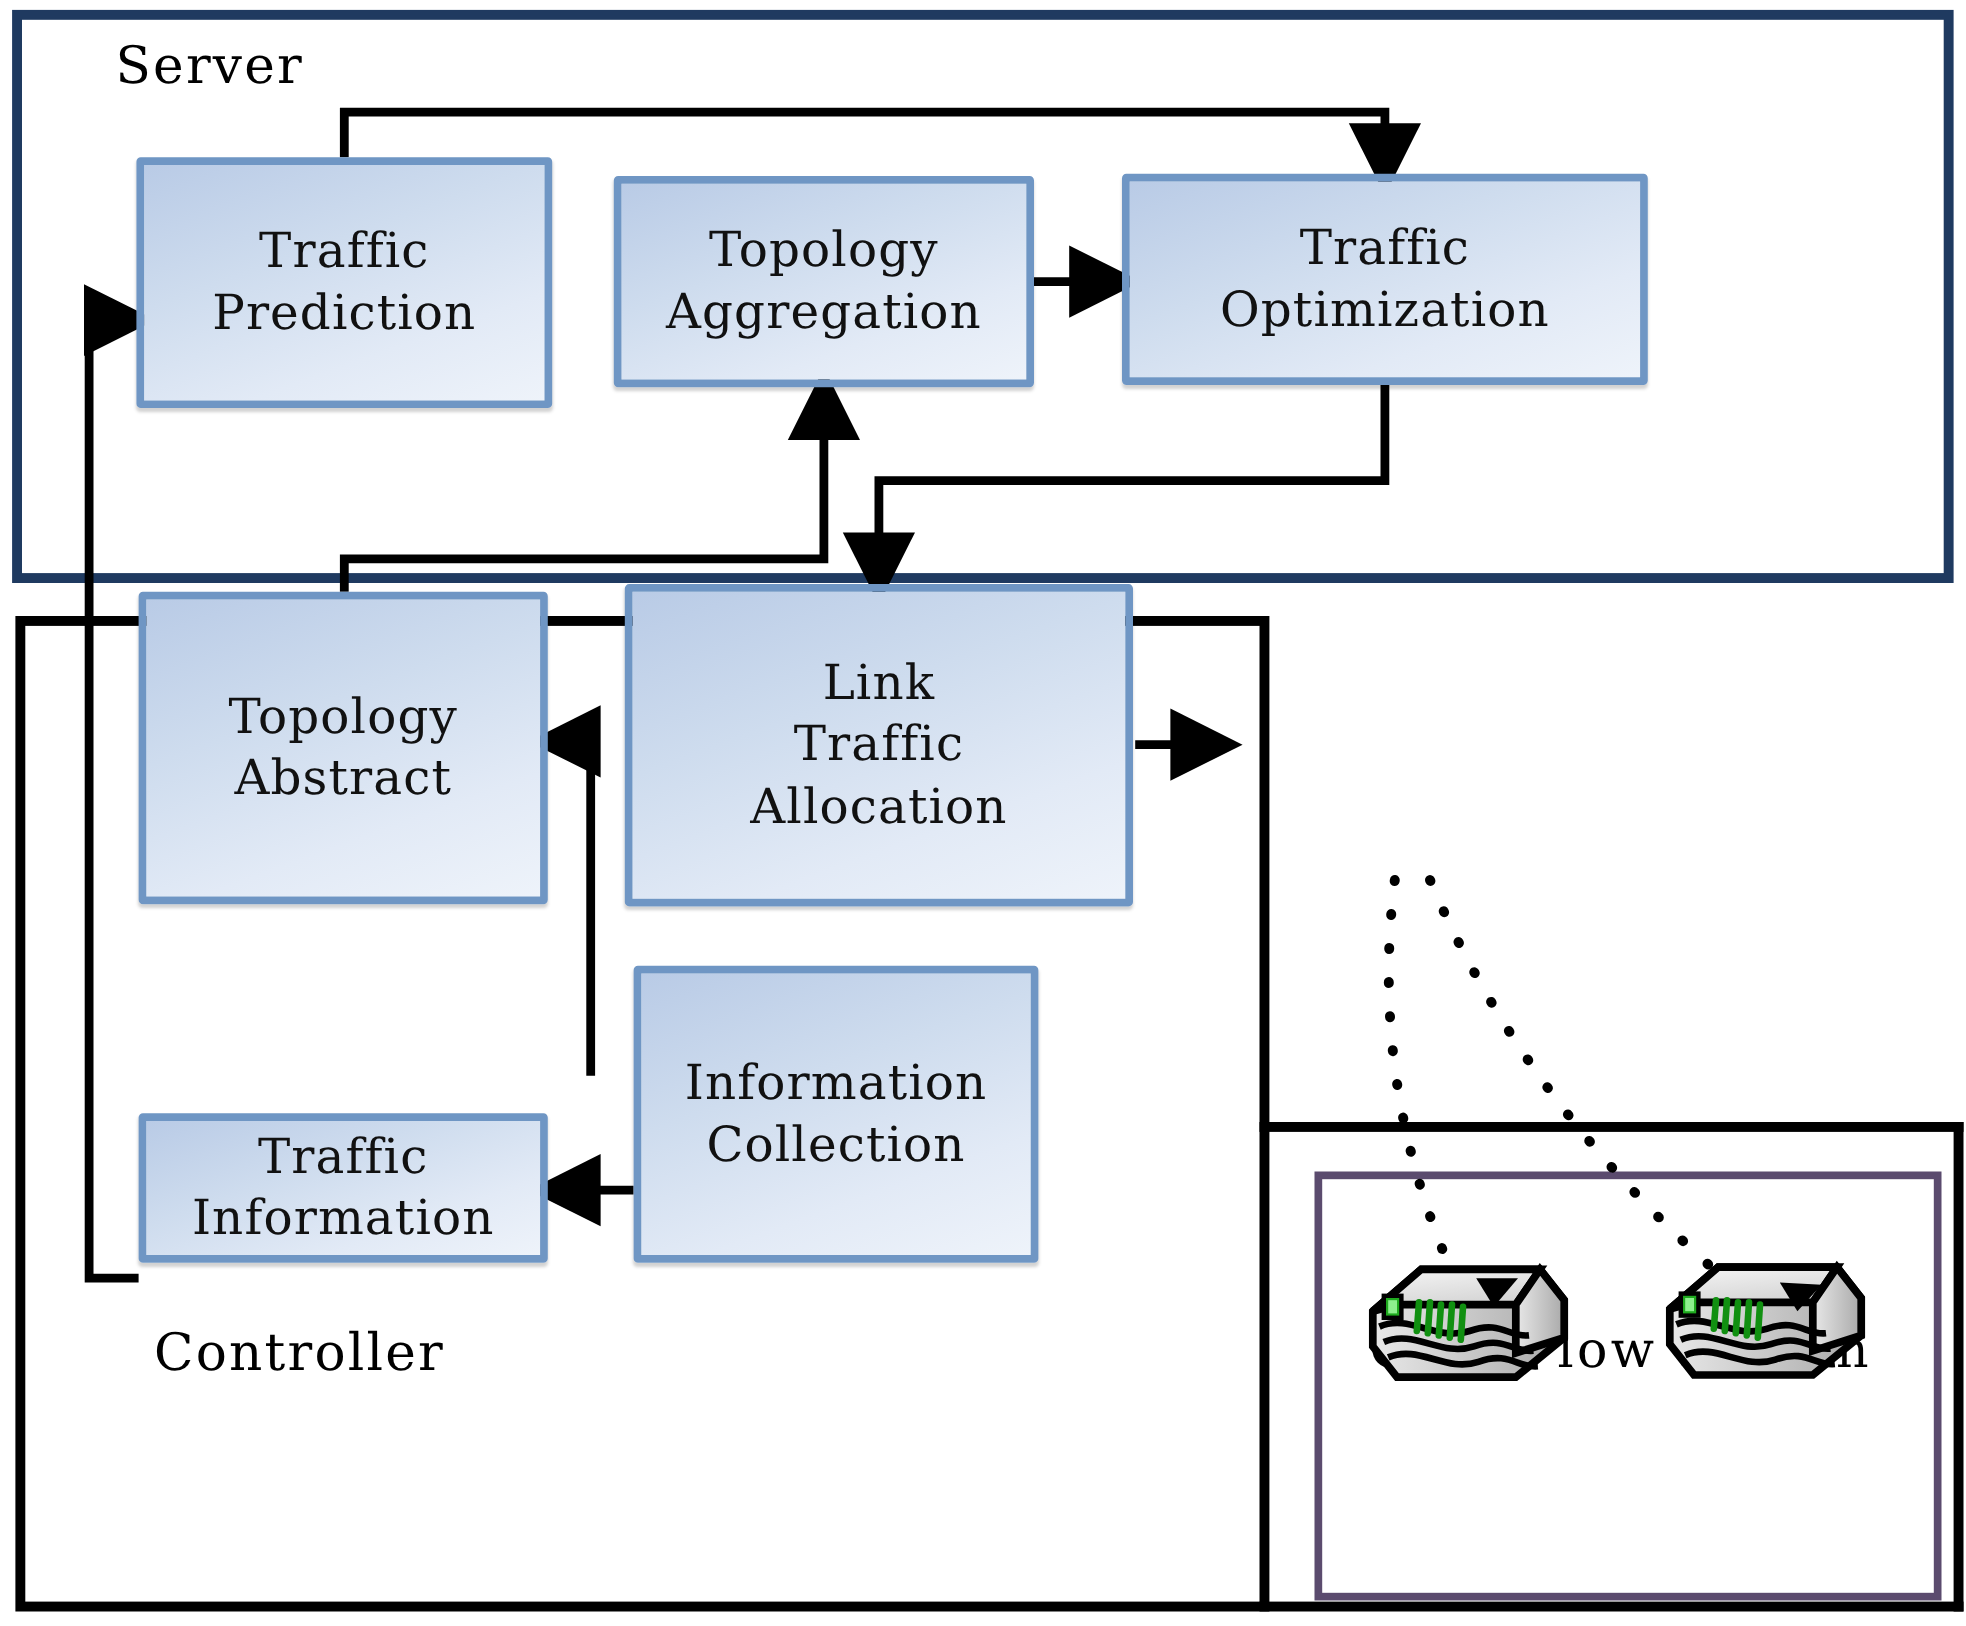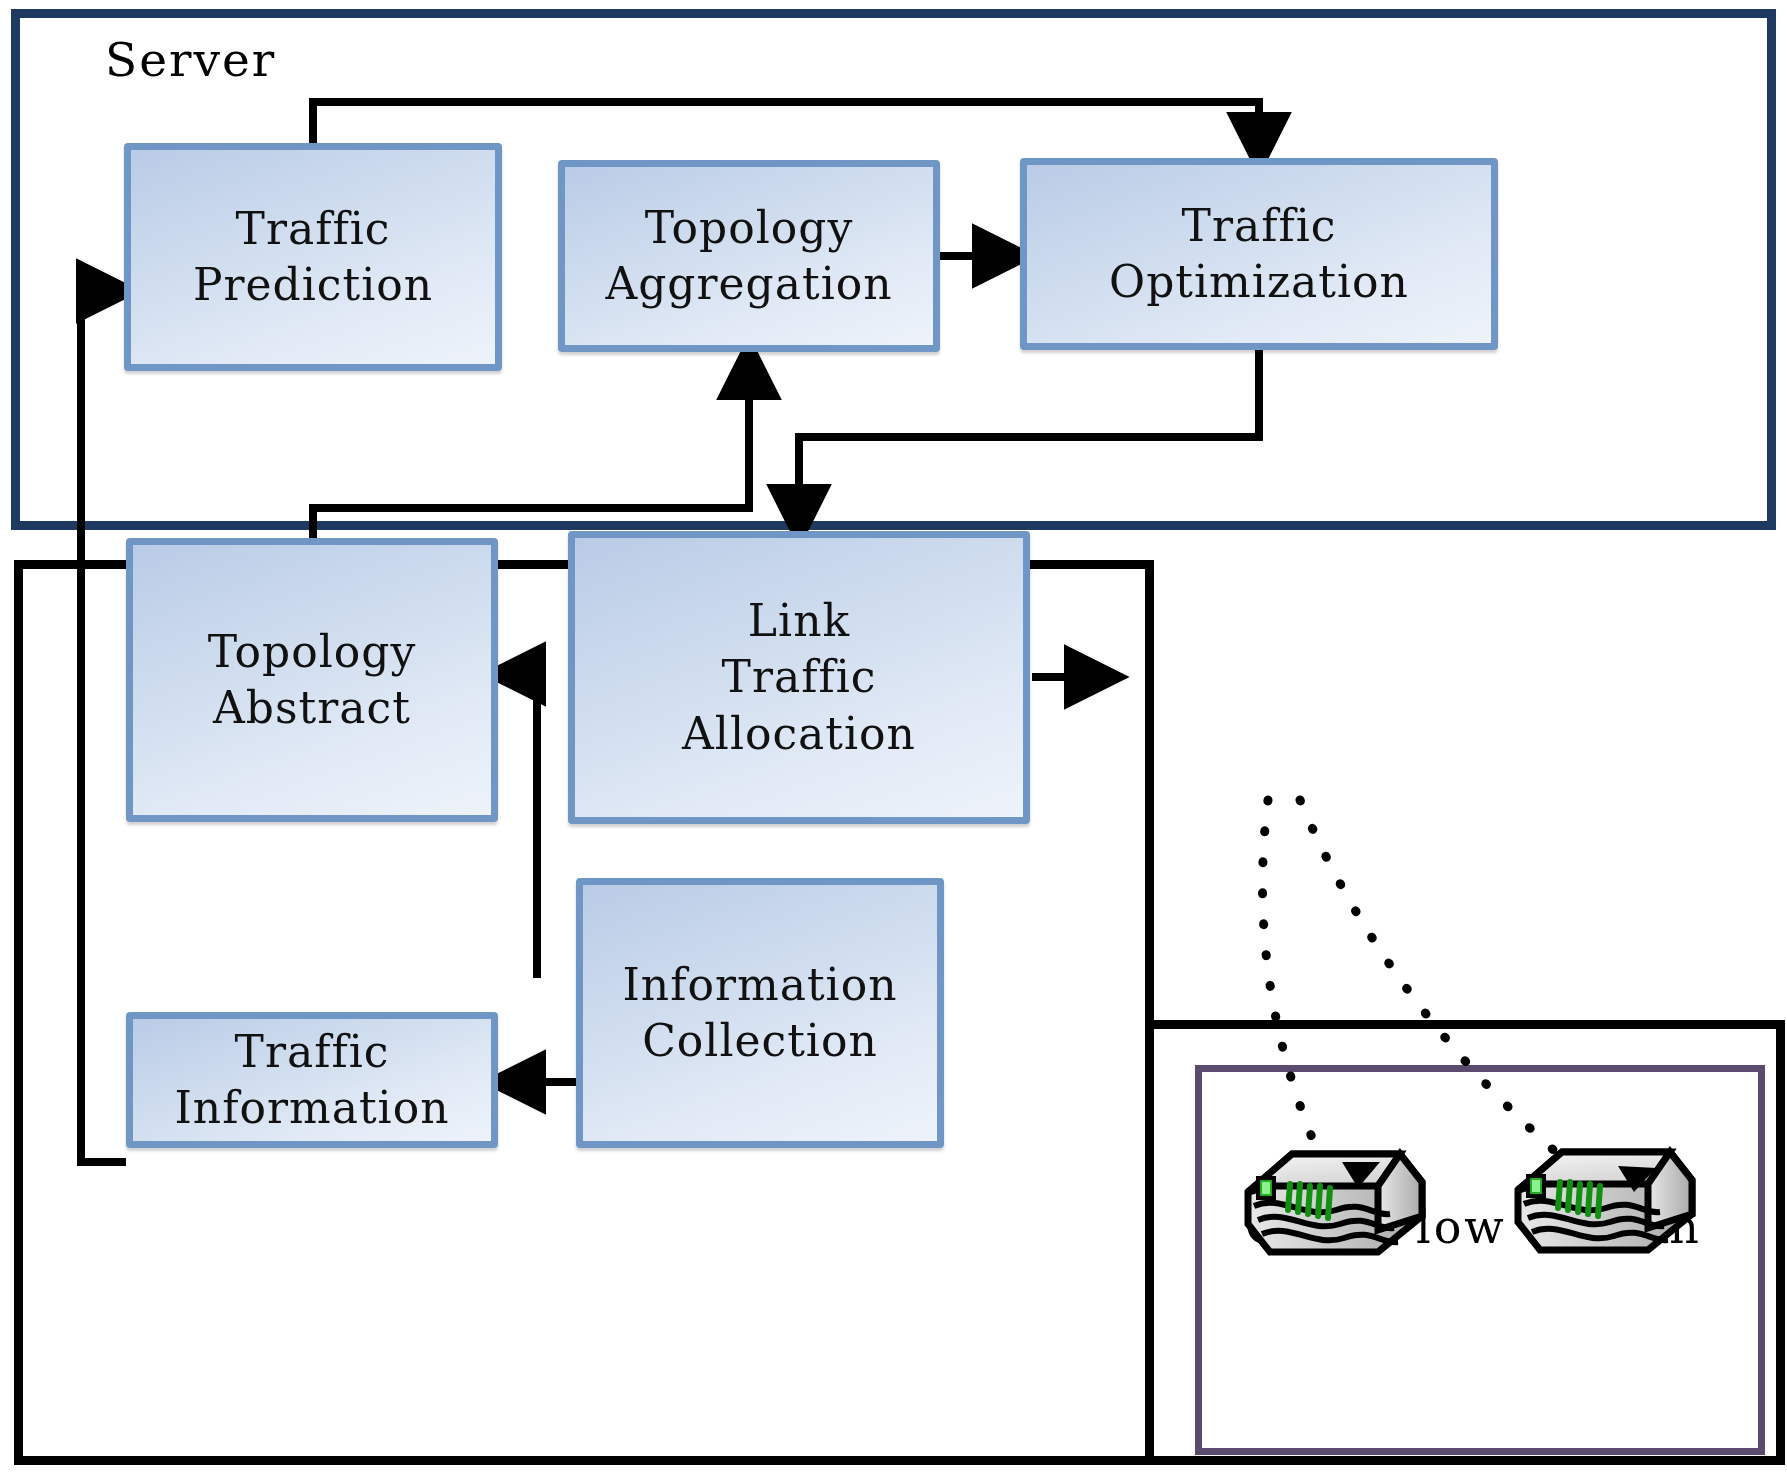--- a/index.html
+++ b/index.html
@@ -59,20 +59,21 @@
 <body>
 
 <div id="stage">
 
   <div class="panel" id="server-panel"></div>
   <div class="panel" id="controller-panel"></div>
   <div class="panel" id="controller-panel-ext"></div>
   <div class="panel" id="switch-panel"></div>
 
   <div class="panel-label" id="server-label">Server</div>
+  <div class="panel-label" id="controller-label">Controller</div>
   <div class="panel-label" id="switch-label">OpenFlow Switch</div>
 
   <svg id="wires" viewBox="0 0 1787 1478" xmlns="http://www.w3.org/2000/svg">
     <defs>
       <marker id="ah" markerWidth="9" markerHeight="9" refX="5.0" refY="4.5" orient="auto" markerUnits="strokeWidth">
         <path d="M0,0.4 L8.2,4.5 L0,8.6 Z" fill="#000"></path>
       </marker>
     </defs>
     <g fill="none" stroke="#000" stroke-width="8" stroke-linecap="butt" stroke-linejoin="miter">
 

